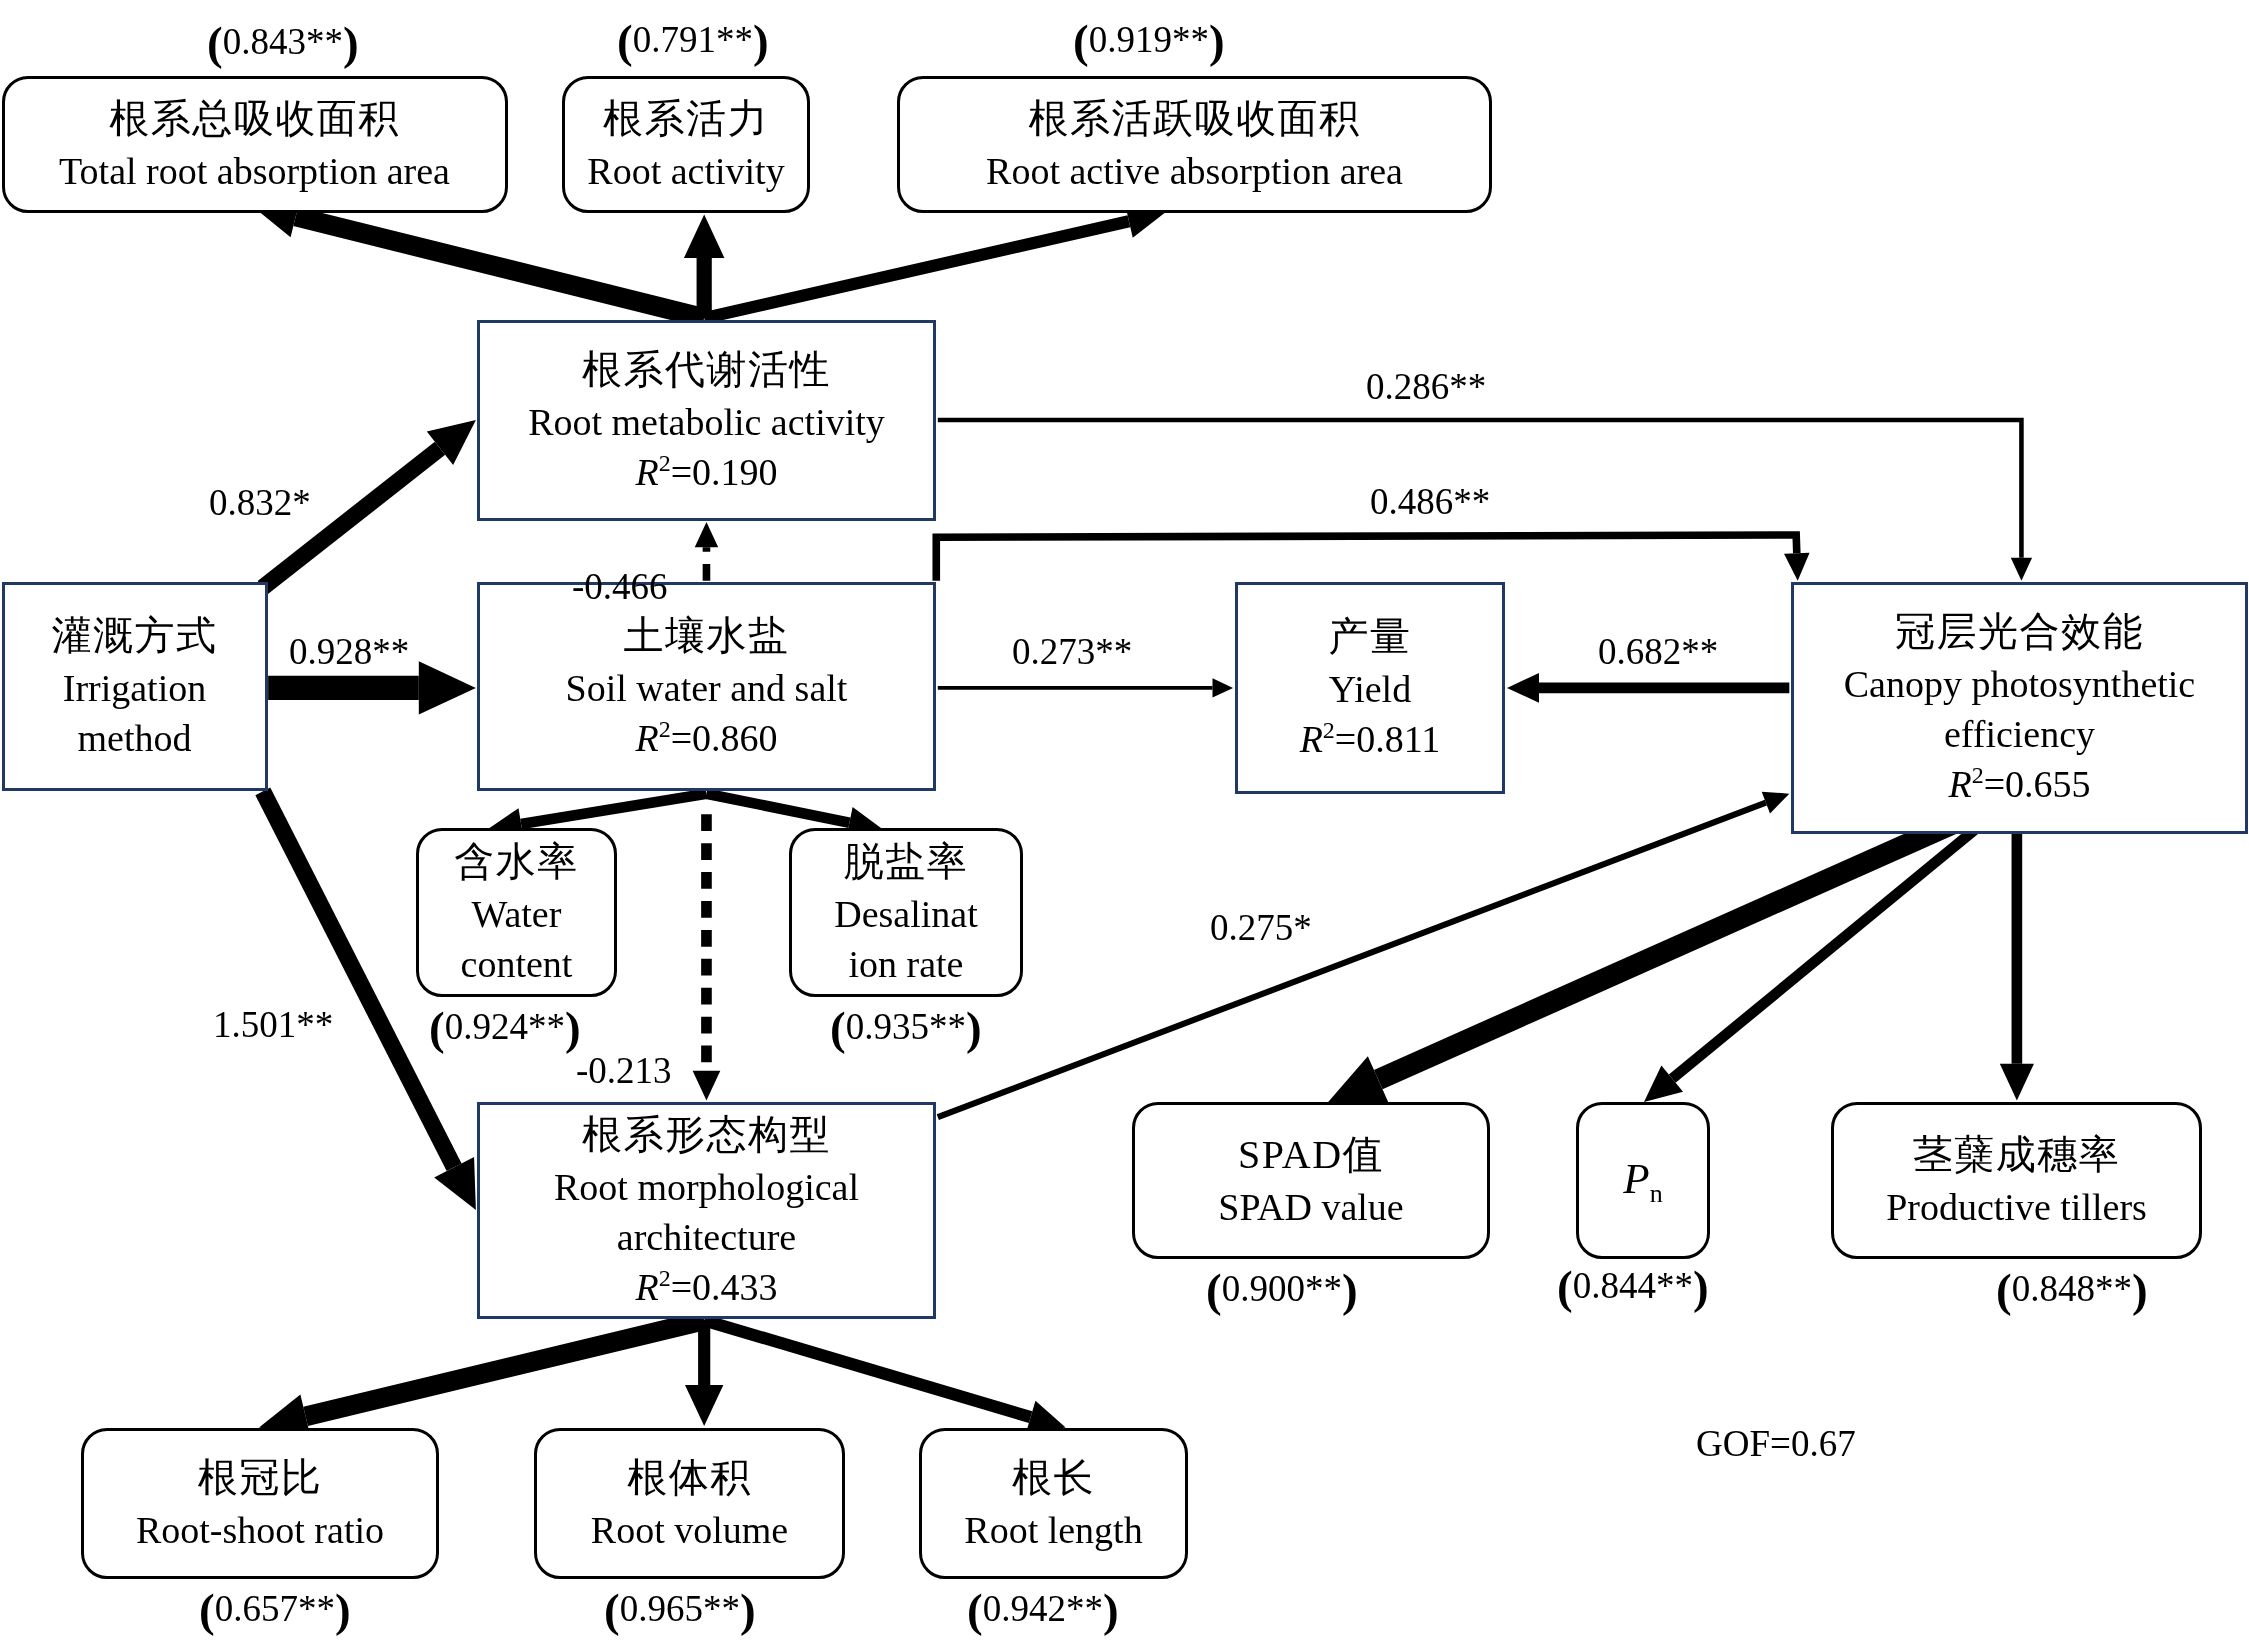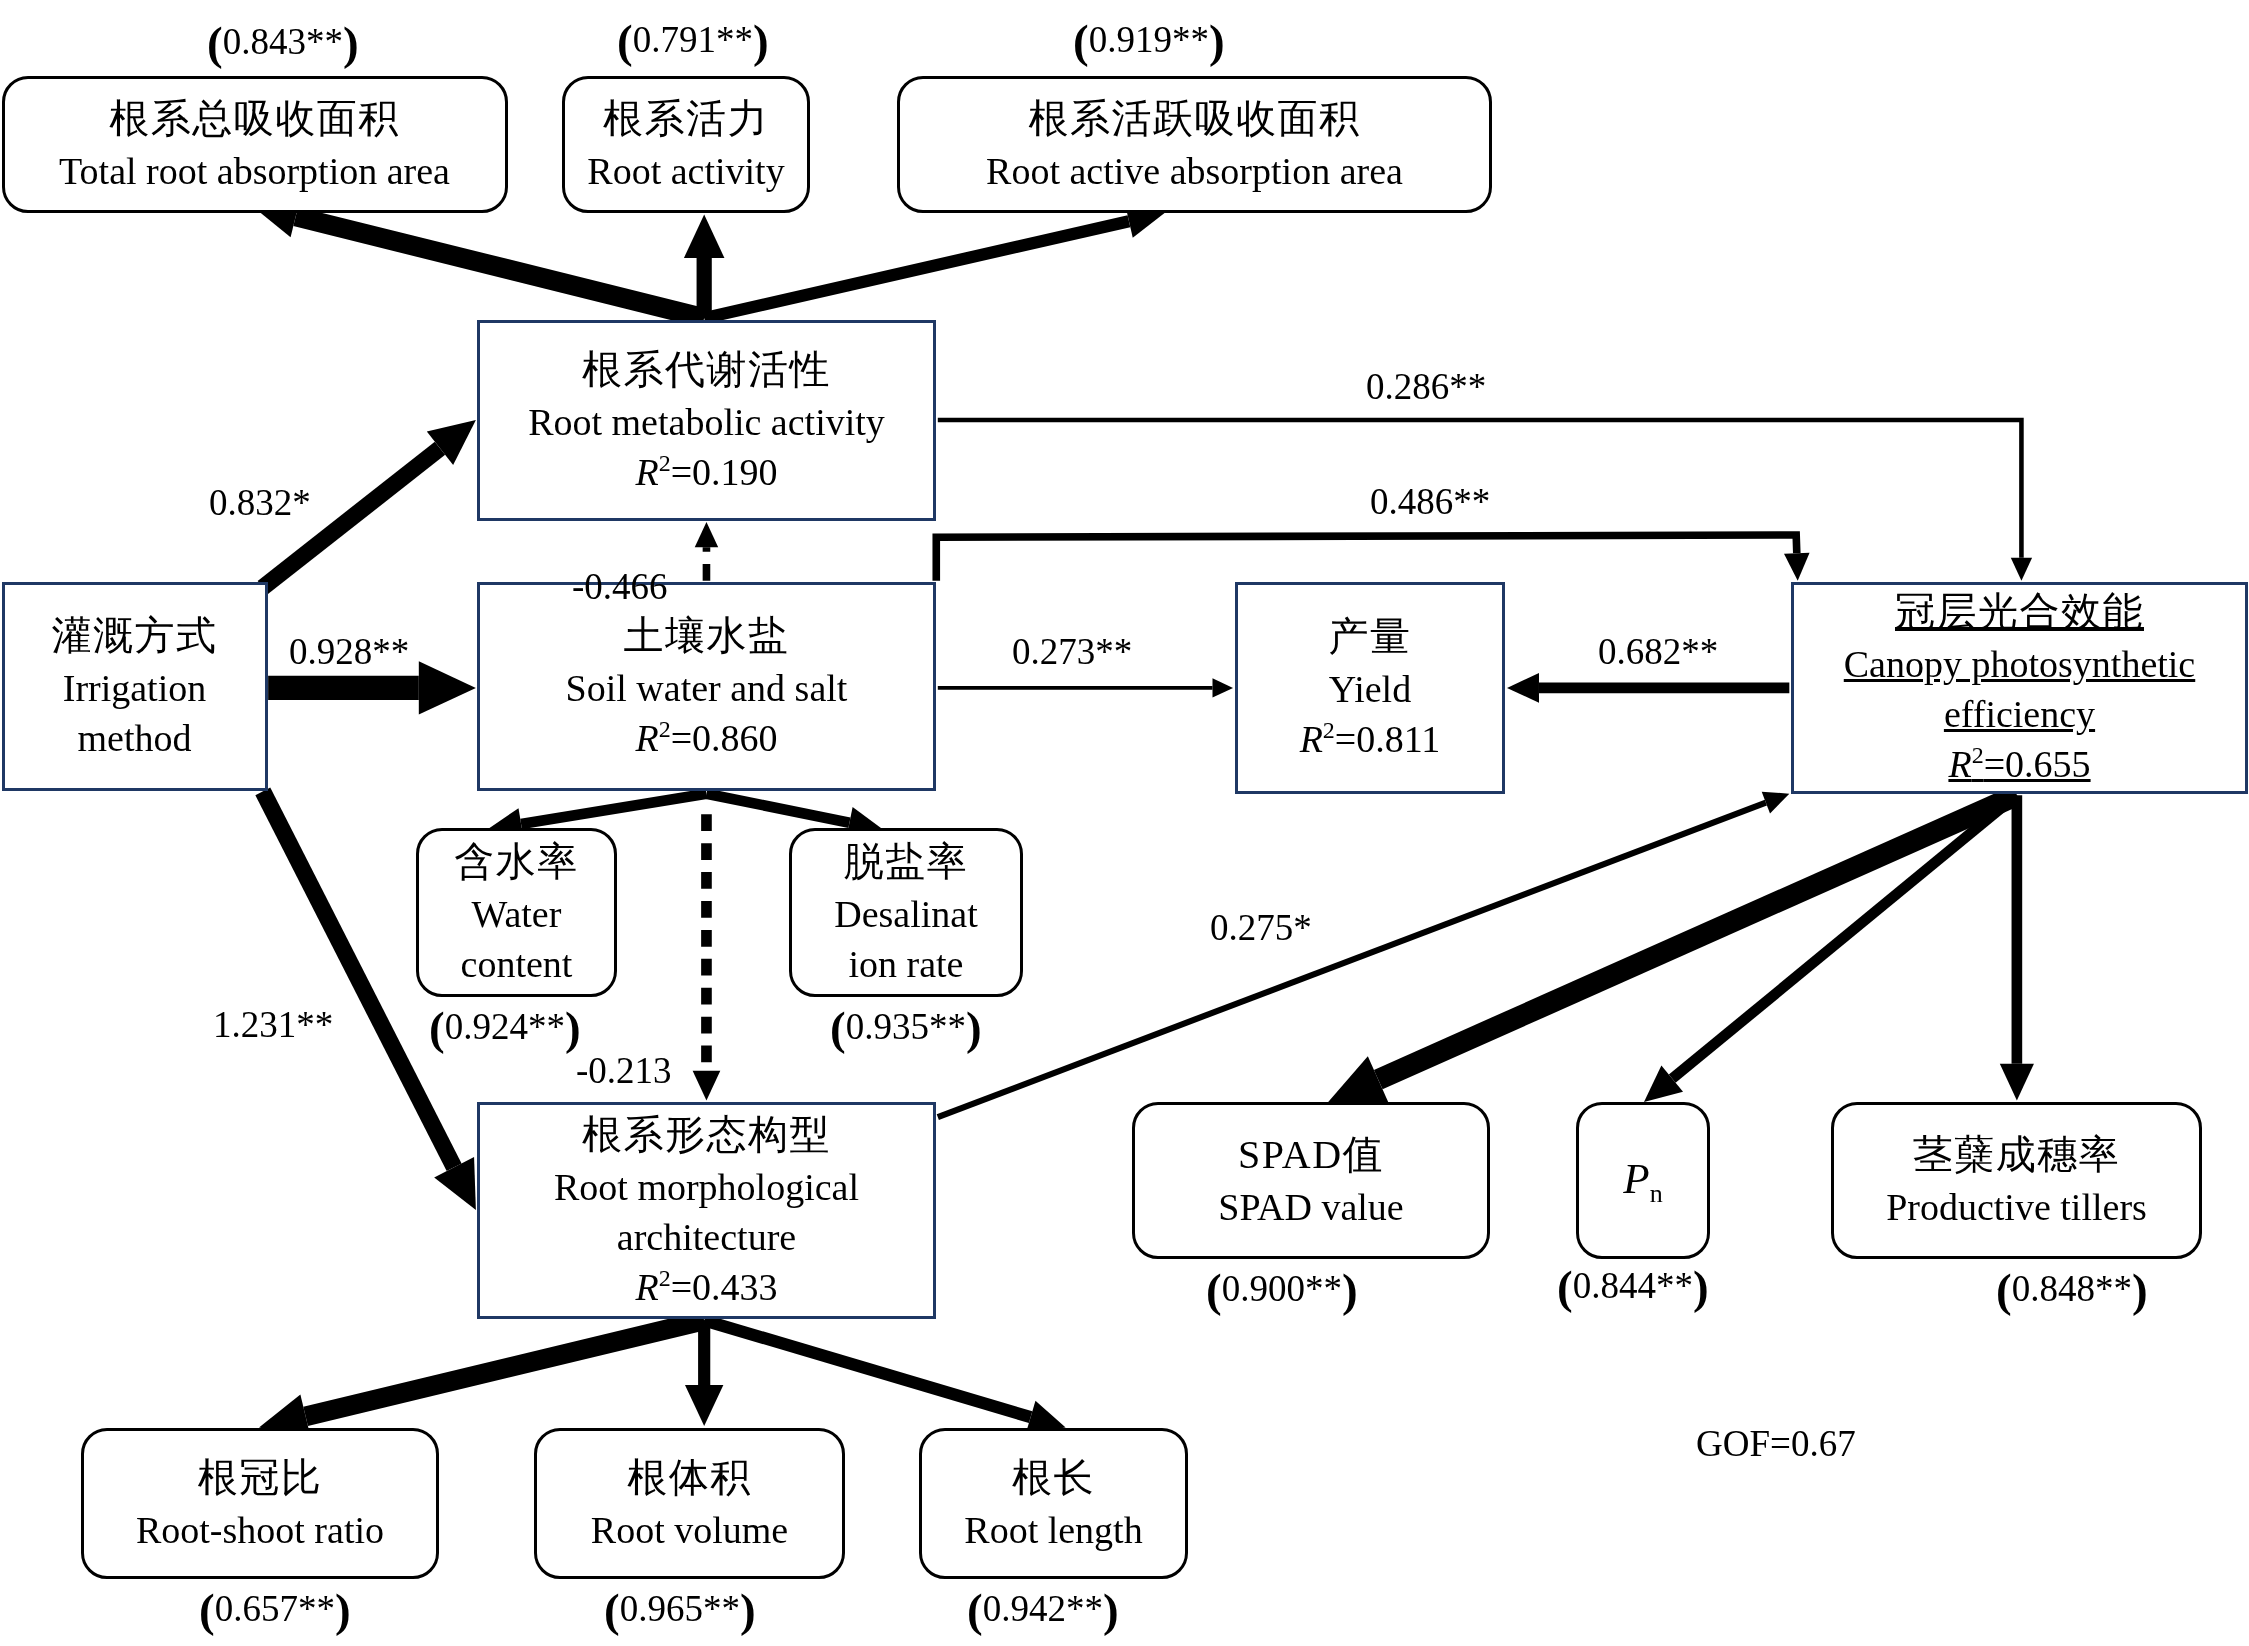--- a/index.html
+++ b/index.html
@@ -134,21 +134,21 @@
   <div>architecture</div>
   <div class="r2"><i>R</i><sup>2</sup><span>=0.433</span></div>
 </div>
 
 <div class="box latent" style="left:1235px;top:582px;width:270px;height:212px;">
   <div class="zh">产量</div>
   <div>Yield</div>
   <div class="r2"><i>R</i><sup>2</sup><span>=0.811</span></div>
 </div>
 
-<div class="box latent" style="left:1791px;top:582px;width:457px;height:212px;text-decoration:underline;">
+<div class="box latent" style="left:1791px;top:582px;width:457px;height:252px;">
   <div class="zh">冠层光合效能</div>
   <div>Canopy photosynthetic</div>
   <div>efficiency</div>
   <div class="r2"><i>R</i><sup>2</sup><span>=0.655</span></div>
 </div>
 
 <div class="box indicator" style="left:1.5px;top:76px;width:506px;height:137px;">
   <div class="zh">根系总吸收面积</div>
   <div>Total root absorption area</div>
 </div>
@@ -204,21 +204,21 @@
 <div class="load" style="left:830px;top:1001px;"><span class="par">(</span><span>0.935**</span><span class="par">)</span></div>
 <div class="load" style="left:1206px;top:1263px;"><span class="par">(</span><span>0.900**</span><span class="par">)</span></div>
 <div class="load" style="left:1557px;top:1260px;"><span class="par">(</span><span>0.844**</span><span class="par">)</span></div>
 <div class="load" style="left:1952px;top:1263px;margin-left:44px;"><span class="par">(</span><span>0.848**</span><span class="par">)</span></div>
 <div class="load" style="left:199px;top:1583px;"><span class="par">(</span><span>0.657**</span><span class="par">)</span></div>
 <div class="load" style="left:604px;top:1583px;"><span class="par">(</span><span>0.965**</span><span class="par">)</span></div>
 <div class="load" style="left:967px;top:1583px;"><span class="par">(</span><span>0.942**</span><span class="par">)</span></div>
 
 <div class="lbl" style="left:209px;top:481px;">0.832*</div>
 <div class="lbl" style="left:289px;top:630px;">0.928**</div>
-<div class="lbl" style="left:213px;top:1003px;">1.231**</div>
+<div class="lbl" style="left:213px;top:1003px;">1.501**</div>
 <div class="lbl" style="left:572px;top:565px;">-0.466</div>
 <div class="lbl" style="left:576px;top:1049px;">-0.213</div>
 <div class="lbl" style="left:1366px;top:365px;">0.286**</div>
 <div class="lbl" style="left:1370px;top:480px;">0.486**</div>
 <div class="lbl" style="left:1012px;top:630px;">0.273**</div>
 <div class="lbl" style="left:1598px;top:630px;">0.682**</div>
 <div class="lbl" style="left:1210px;top:906px;">0.275*</div>
 
 <div class="lbl" style="left:1696px;top:1422px;">GOF=0.67</div>
 

